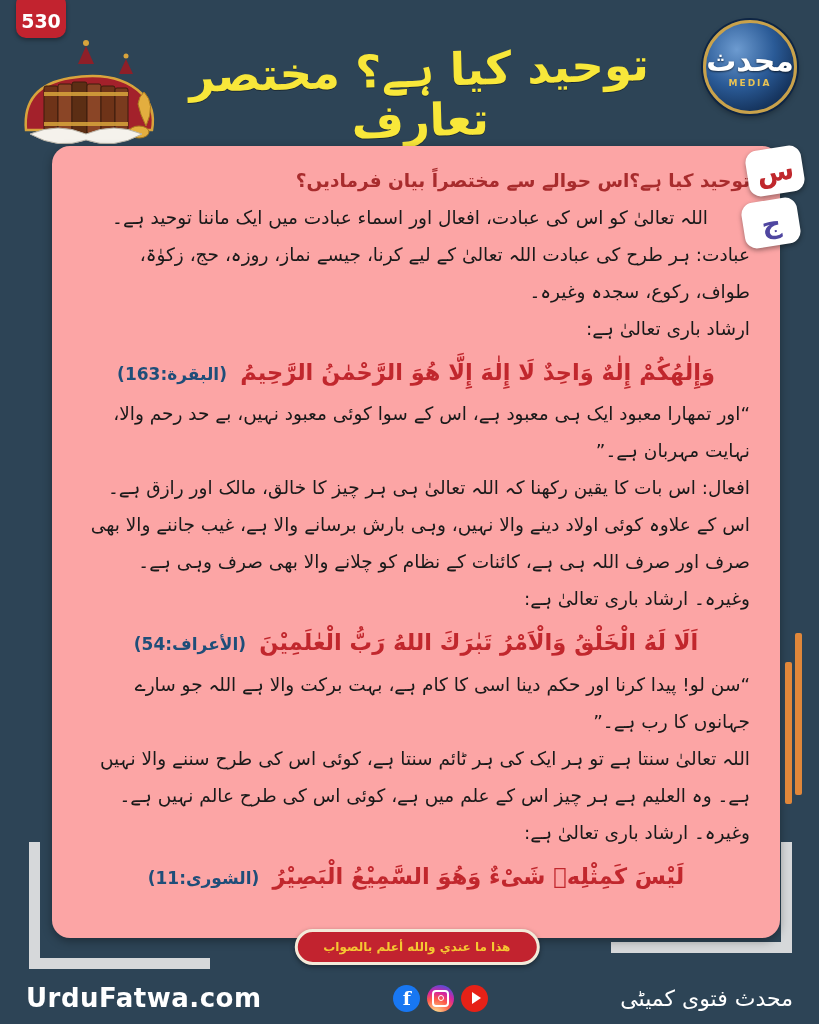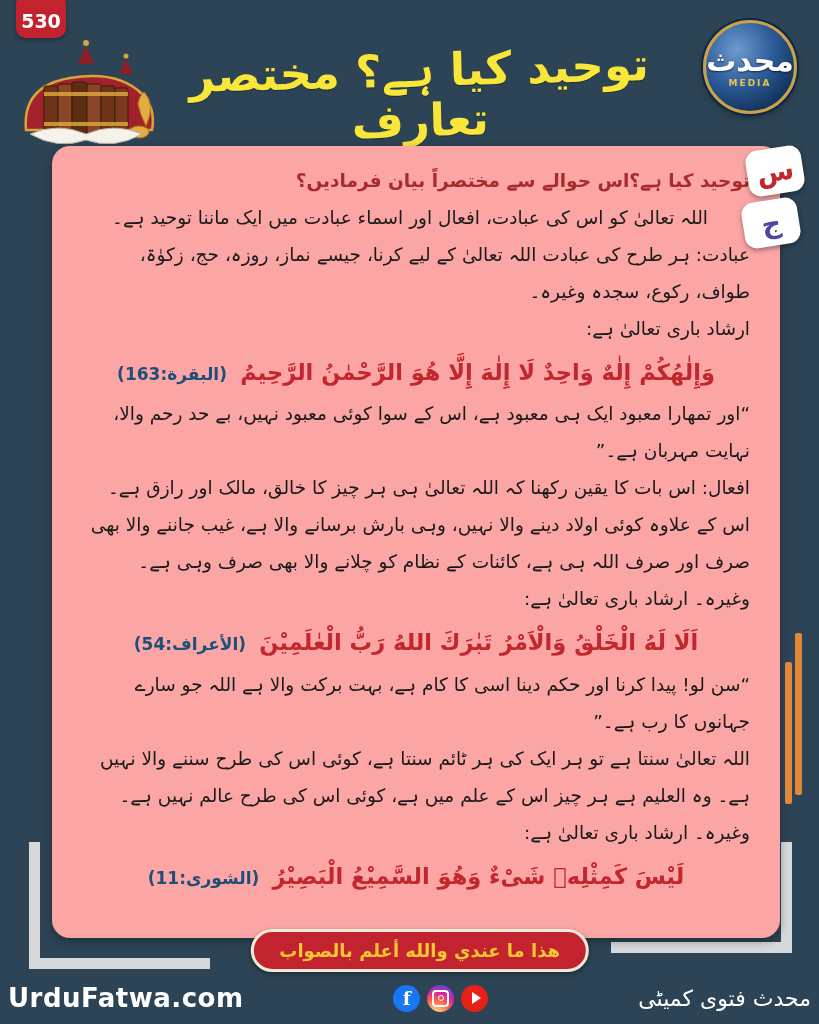--- a/index.html
+++ b/index.html
@@ -72,29 +72,29 @@
     font-size:27px;font-weight:bold;z-index:4;transform:rotate(-9deg);
   }
   .marker-q{right:16px;top:148px;color:#c0282d;}
   .marker-a{right:20px;top:200px;color:#4f46a0;}
 
   
   .closing-pill{
     position:absolute;left:50%;top:929px;transform:translateX(-47%);z-index:5;
     background:#c2232f;border:3px solid #f3ead9;border-radius:24px;
     padding:8px 26px;direction:rtl;
-    color:#f5c832;font-weight:bold;font-size:18px;white-space:nowrap;
+    color:#f5c832;font-weight:bold;font-size:12px;white-space:nowrap;
     box-shadow:0 2px 5px rgba(0,0,0,.4);
   }
 
   
   .footer{
     position:absolute;left:0;right:0;bottom:0;height:52px;z-index:6;
     display:flex;align-items:center;justify-content:space-between;
-    padding:0 8px;box-sizing:border-box;color:#fff;
+    padding:0 26px;box-sizing:border-box;color:#fff;
   }
   .footer-website{font-size:26px;font-weight:bold;letter-spacing:.5px;}
   .footer-social{display:flex;align-items:center;gap:7px;}
   .social-icon{width:27px;height:27px;border-radius:50%;display:flex;align-items:center;justify-content:center;}
   .icon-facebook{background:#1877f2;color:#fff;font-weight:bold;font-size:19px;font-family:"DejaVu Serif",serif;}
   .icon-instagram{
     background:radial-gradient(circle at 30% 110%,#fdf497 0%,#fd5949 45%,#d6249f 65%,#285aeb 95%);
   }
   .ig-frame{width:13px;height:13px;border:2px solid #fff;border-radius:4px;position:relative;}
   .ig-frame::after{content:"";position:absolute;left:3.5px;top:3.5px;width:6px;height:6px;

